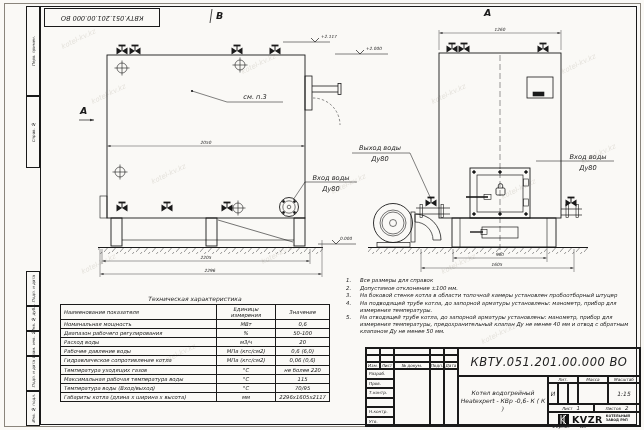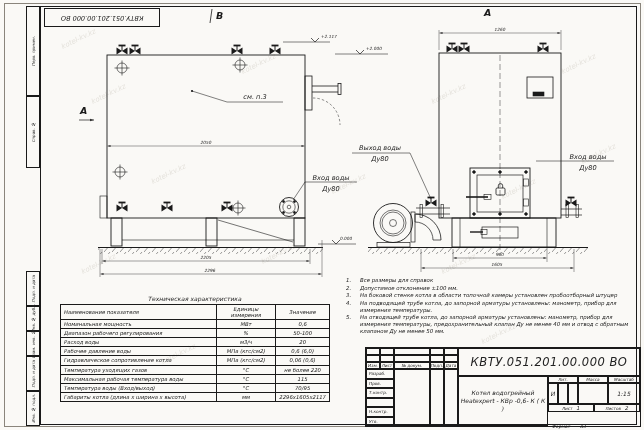--- a/index.html
+++ b/index.html
@@ -441,20 +441,34 @@
 
     <div class="cell sheetcell" style="left:182px;top:56px;width:46px;height:8px">
       <span>Лист</span>
       <span class="sv">1</span>
     </div>
     <div class="cell sheetcell" style="left:228px;top:56px;width:46px;height:8px">
       <span>Листов</span>
       <span class="sv">2</span>
     </div>
 
+    <div class="cell logo" style="left:182px;top:64px;width:92px;height:14px">
+      <svg width="11" height="11" viewBox="0 0 11 11">
+        <rect x="0" y="0" width="11" height="11" fill="#111"></rect>
+        <line x1="3" y1="1" x2="3" y2="10" stroke="#faf9f6" stroke-width="1"></line>
+        <line x1="6" y1="1" x2="6" y2="10" stroke="#faf9f6" stroke-width="1"></line>
+        <line x1="3" y1="5.5" x2="8" y2="1" stroke="#faf9f6" stroke-width="1"></line>
+        <line x1="3" y1="5.5" x2="8" y2="10" stroke="#faf9f6" stroke-width="1"></line>
+      </svg>
+      <span class="kvzr">KVZR</span>
+      <span class="co">
+        <span>КОТЕЛЬНЫЙ</span>
+        <span>ЗАВОД РЭП</span>
+      </span>
+    </div>
   </div>
 
   <div class="fmt">
     <span>Формат</span>
     <span>А3</span>
   </div>
 
 </div>
 
 </body></html>

